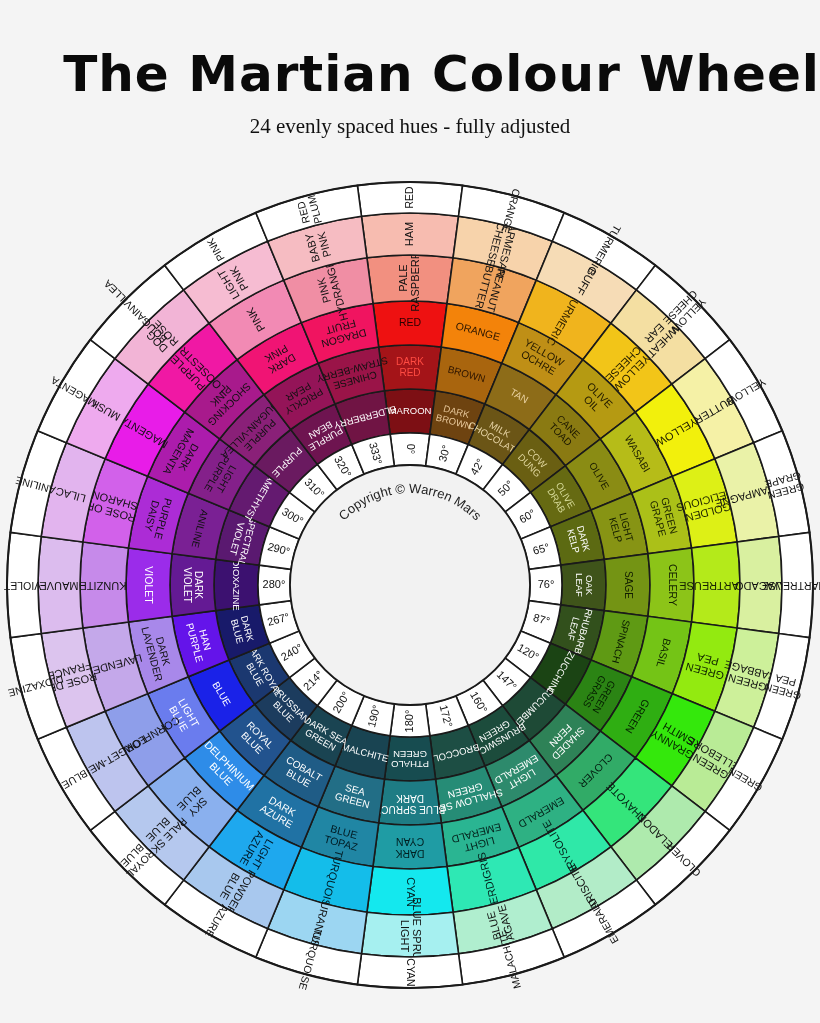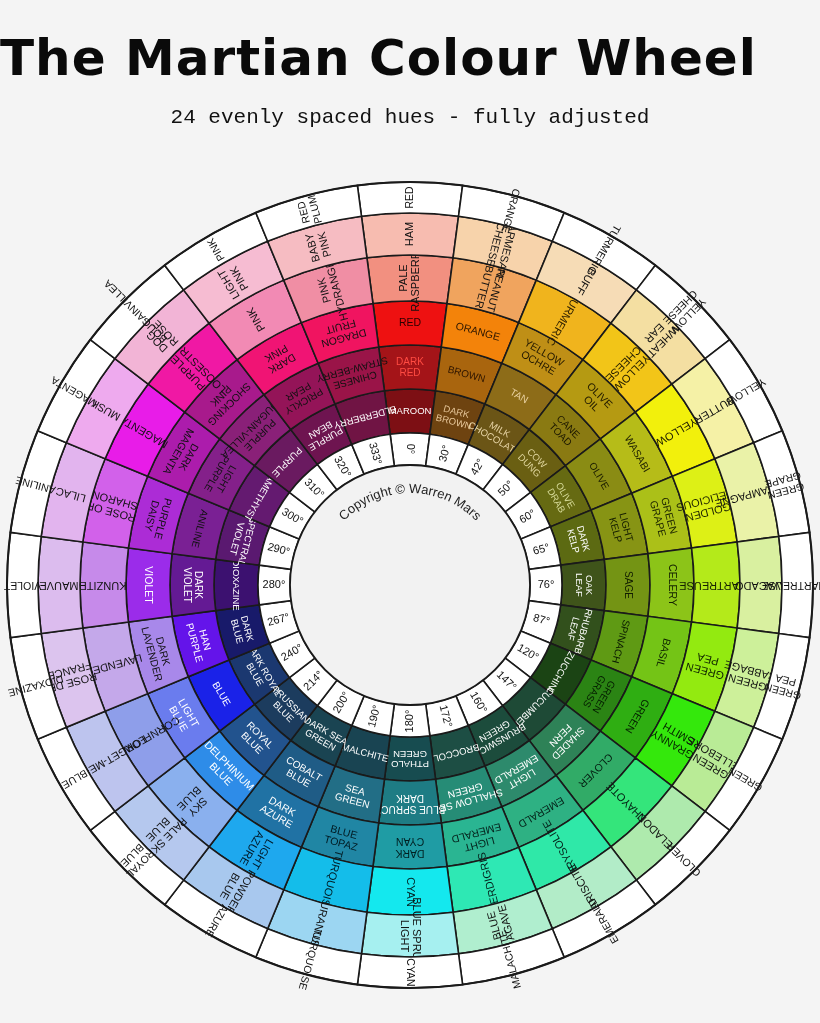--- a/index.html
+++ b/index.html
@@ -4,37 +4,37 @@
 <style>
   html,body{margin:0;padding:0;}
   body{
     width:820px;height:1023px;
     background:#f4f4f4;
     font-family:"Liberation Sans",sans-serif;
     overflow:hidden;
     position:relative;
   }
   #title{
-    text-align:left;
+    text-align:right;
     font-family:"DejaVu Sans",sans-serif;
     font-weight:bold;
     font-size:50px;
     letter-spacing:1px;
     color:#0a0a0a;
     margin:0;
-    padding-top:32px;
+    padding-top:48px;
     line-height:1.05;
   }
   #subtitle{
     text-align:center;
     font-size:21px;
     color:#111;
-    margin:12px;
+    margin:4px;
     padding-top:9px;
-    font-family:Liberation Mono, monospace;
+    font-family:Liberation Serif, serif;
   }
   #wheel-wrap{
     position:absolute;
     left:0; top:0;
     width:820px;height:1023px;
     pointer-events:none;
   }
   svg{display:block;}
   .seg{stroke:#1a1a1a;stroke-width:1.6;}
   .hub{fill:#f2f2f2;stroke:#1a1a1a;stroke-width:1.8;}

